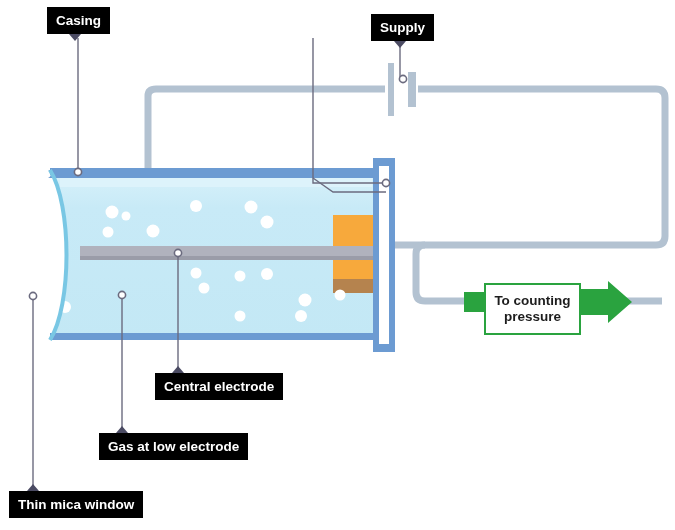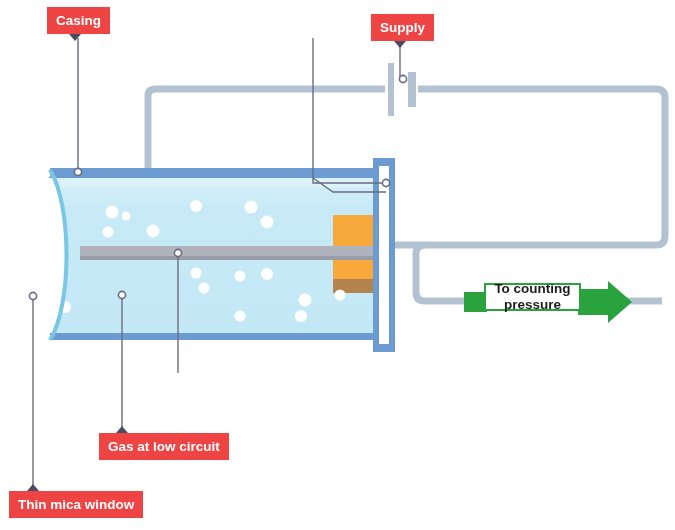--- a/index.html
+++ b/index.html
@@ -22,21 +22,21 @@
   #diagram {
     position: absolute;
     left: 0;
     top: 0;
     width: 675px;
     height: 530px;
     display: block;
   }
   .lbl {
     position: absolute;
-    background: #ef4444;
+    background: #000000;
     color: #ffffff;
     font-weight: bold;
     font-size: 13.5px;
     line-height: 15px;
     padding: 6px 9px 6px 9px;
     white-space: nowrap;
     font-family: "Liberation Sans", sans-serif;
     box-sizing: border-box;
   }
   .lbl .tail {
@@ -183,31 +183,35 @@
     <span>Casing</span>
     <span class="tail" style="left:22px;"></span>
   </div>
 
 
   <div class="lbl down" style="left:371px; top:7px;margin-top:7px;">
     <span>Supply</span>
     <span class="tail" style="left:23px;"></span>
   </div>
 
+  <div class="lbl up" style="left:155px; top:373px;">
+    <span>Central electrode</span>
+    <span class="tail" style="left:17px;"></span>
+  </div>
 
   <div class="lbl up" style="left:99px; top:433px;">
-    <span>Gas at low circuit</span>
+    <span>Gas at low electrode</span>
     <span class="tail" style="left:17px;"></span>
   </div>
 
   <div class="lbl up" style="left:9px; top:491px;">
     <span>Thin mica window</span>
     <span class="tail" style="left:18px;"></span>
   </div>
 
-  <div class="greenbox" style="left:484px; top:283px; width:97px; height:28px;">
+  <div class="greenbox" style="left:484px; top:283px; width:97px; height:52px;">
     <div>
       <div>To counting</div>
       <div>pressure</div>
     </div>
   </div>
 
 </div>
 
 </body></html>

